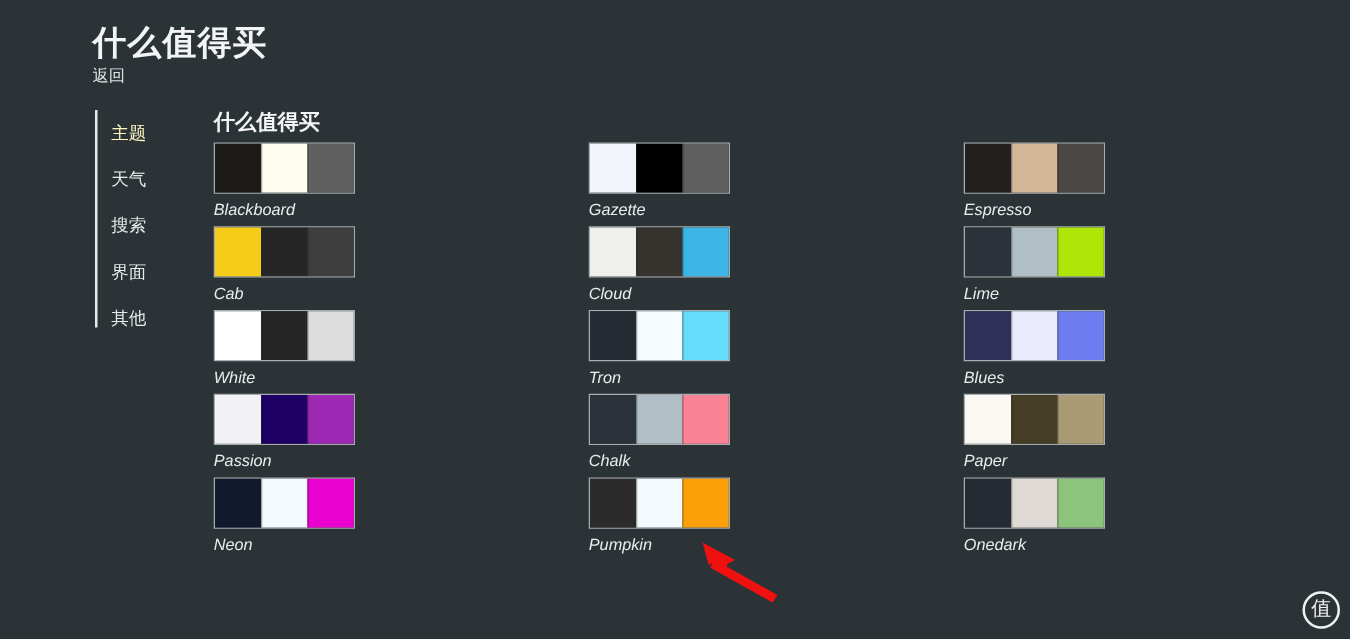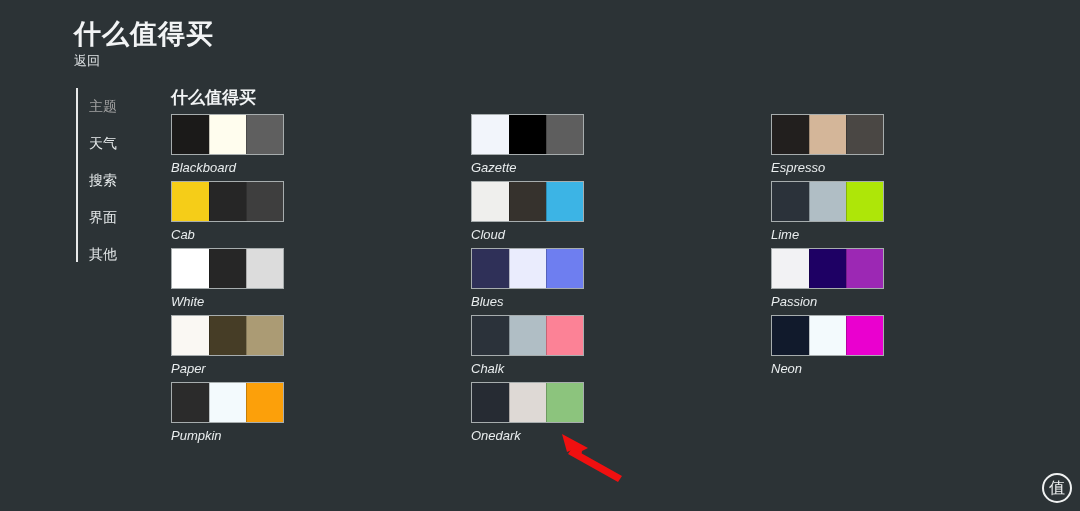--- a/index.html
+++ b/index.html
@@ -33,21 +33,21 @@
     border-left: 2px solid #e8eaea;
   }
   .sidebar-item {
     height: 37px;
     display: flex; align-items: center;
     padding-left: 11px;
     font-size: 14px;
     color: #e6eaeb;
     white-space: nowrap;
   }
-  .sidebar-item.is-active { color: #a3a3a3; }
+  .sidebar-item.is-active { color: #fef9c3; }
 
   
   .section-title {
     position: absolute; left: 171px; top: 86px;
     font-size: 17px; font-weight: bold; color: #f2f4f5;
   }
   .theme-grid {
     position: absolute; left: 171px; top: 114px;
     width: 790px;
     display: grid;
@@ -170,49 +170,57 @@
       <div class="theme-card">
         <div class="swatch">
           <div class="swatch-cell" style="background: rgb(255, 255, 255);"></div>
           <div class="swatch-cell" style="background: rgb(38, 38, 38);"></div>
           <div class="swatch-cell" style="background: rgb(220, 220, 220);"></div>
         </div>
         <div class="theme-name">White</div>
       </div>
       <div class="theme-card">
         <div class="swatch">
+          <div class="swatch-cell" style="background: rgb(36, 43, 51);"></div>
+          <div class="swatch-cell" style="background: rgb(245, 251, 255);"></div>
+          <div class="swatch-cell" style="background: rgb(103, 220, 252);"></div>
+        </div>
+        <div class="theme-name">Tron</div>
+      </div>
+      <div class="theme-card">
+        <div class="swatch">
           <div class="swatch-cell" style="background: rgb(47, 48, 88);"></div>
           <div class="swatch-cell" style="background: rgb(234, 236, 253);"></div>
           <div class="swatch-cell" style="background: rgb(110, 126, 240);"></div>
         </div>
         <div class="theme-name">Blues</div>
       </div>
       <div class="theme-card">
         <div class="swatch">
           <div class="swatch-cell" style="background: rgb(242, 242, 244);"></div>
           <div class="swatch-cell" style="background: rgb(30, 0, 100);"></div>
           <div class="swatch-cell" style="background: rgb(156, 40, 180);"></div>
         </div>
         <div class="theme-name">Passion</div>
       </div>
       <div class="theme-card">
         <div class="swatch">
+          <div class="swatch-cell" style="background: rgb(43, 50, 58);"></div>
+          <div class="swatch-cell" style="background: rgb(176, 190, 197);"></div>
+          <div class="swatch-cell" style="background: rgb(252, 130, 150);"></div>
+        </div>
+        <div class="theme-name">Chalk</div>
+      </div>
+      <div class="theme-card">
+        <div class="swatch">
           <div class="swatch-cell" style="background: rgb(250, 248, 243);"></div>
           <div class="swatch-cell" style="background: rgb(70, 61, 38);"></div>
           <div class="swatch-cell" style="background: rgb(171, 155, 116);"></div>
         </div>
         <div class="theme-name">Paper</div>
-      </div>
-      <div class="theme-card">
-        <div class="swatch">
-          <div class="swatch-cell" style="background: rgb(43, 50, 58);"></div>
-          <div class="swatch-cell" style="background: rgb(176, 190, 197);"></div>
-          <div class="swatch-cell" style="background: rgb(252, 130, 150);"></div>
-        </div>
-        <div class="theme-name">Chalk</div>
       </div>
       <div class="theme-card">
         <div class="swatch">
           <div class="swatch-cell" style="background: rgb(17, 26, 44);"></div>
           <div class="swatch-cell" style="background: rgb(243, 250, 253);"></div>
           <div class="swatch-cell" style="background: rgb(234, 0, 207);"></div>
         </div>
         <div class="theme-name">Neon</div>
       </div>
       <div class="theme-card">

